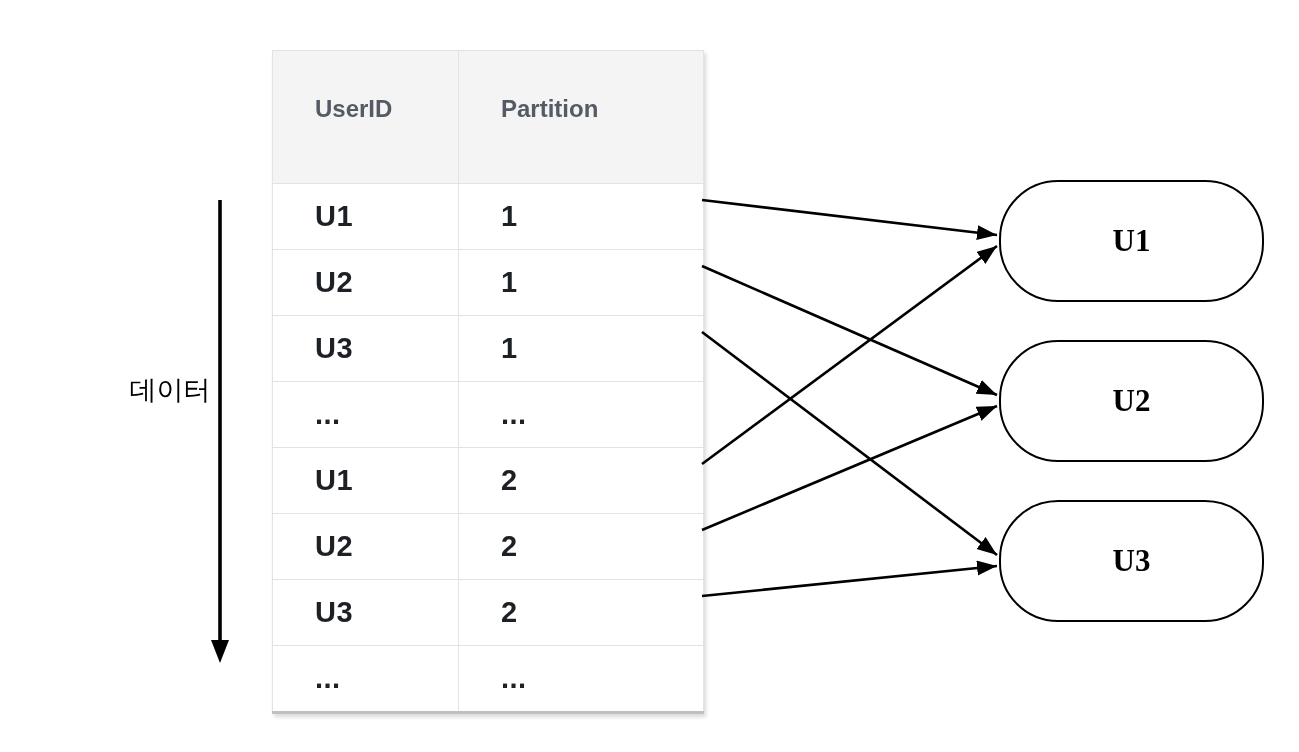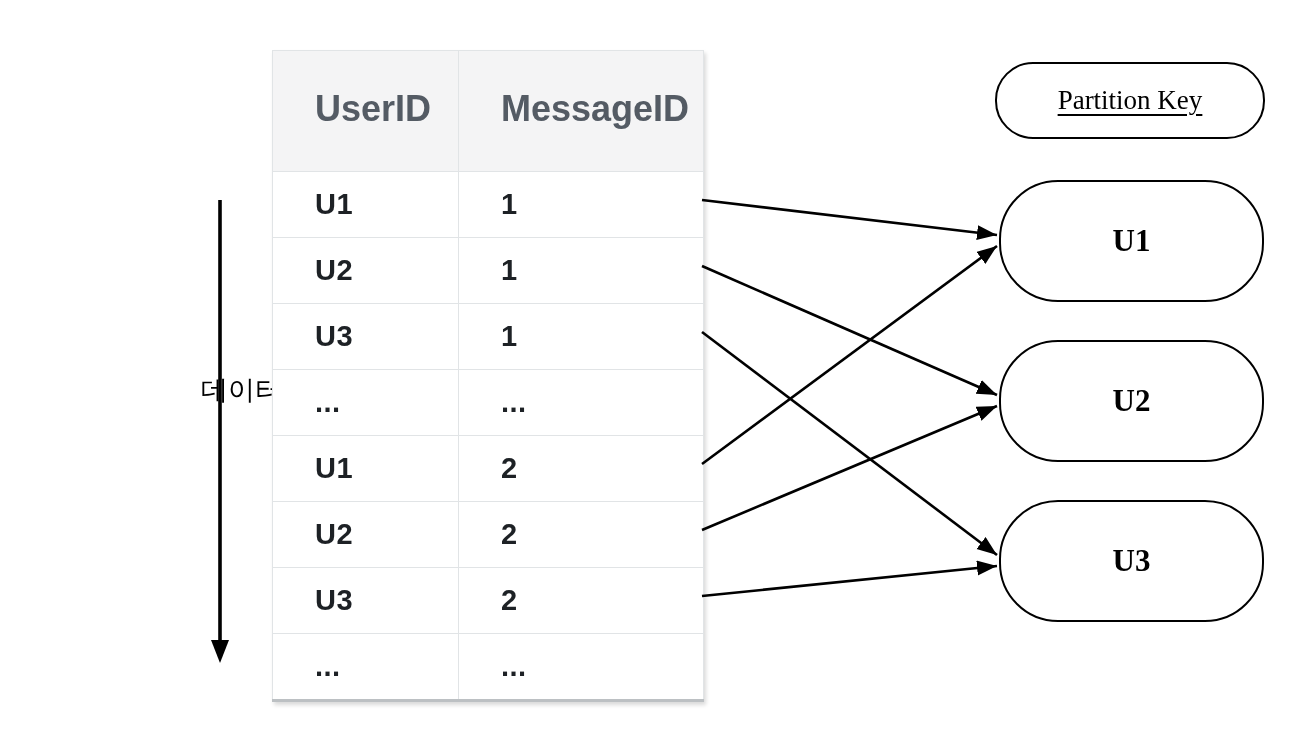--- a/index.html
+++ b/index.html
@@ -10,39 +10,39 @@
     --tbl-border:#e1e4e6;
     --tbl-bottom:#bcc0c3;
   }
   html,body{margin:0;padding:0;background:#ffffff;}
   #stage{
     position:relative;width:1299px;height:752px;background:#ffffff;
     font-family:"Liberation Sans","DejaVu Sans",sans-serif;overflow:hidden;
   }
   
   #flow-label{
-    position:absolute;left:58px;top:372px;width:224px;text-align:right;
+    position:absolute;left:58px;top:372px;width:224px;text-align:center;
     font-family:"Liberation Serif","DejaVu Serif",serif;
     font-size:27px;line-height:36px;color:#000;
   }
   
   #tbl-wrap{
     position:absolute;left:272px;top:50px;
     box-shadow:2px 3px 4px rgba(0,0,0,0.15);
   }
   table#data-table{
     border-collapse:collapse;table-layout:fixed;background:#fff;
     border:1px solid var(--tbl-border);
     border-bottom:3px solid var(--tbl-bottom);
   }
   #data-table col.c1{width:186px;}
   #data-table col.c2{width:245px;}
   #data-table th{
     height:116px;background:var(--header-bg);color:var(--header-text);
-    font-size:36px;font-weight:700;text-align:left;padding:0 0 4px 42px;
+    font-size:24px;font-weight:700;text-align:left;padding:0 0 16px 42px;
     border:1px solid var(--tbl-border);
   }
   #data-table td{
     height:65px;color:var(--cell-text);font-size:29px;font-weight:600;
     text-align:left;padding:0 0 0 42px;border:1px solid var(--tbl-border);
     background:#fff;letter-spacing:0.5px;
   }
   
   .pill{
     position:absolute;left:995px;width:266px;height:73px;
@@ -76,21 +76,21 @@
 
   <div id="tbl-wrap">
     <table id="data-table">
       <colgroup>
           <col class="c1">
           <col class="c2">
         </colgroup>
       <thead>
         <tr>
           <th>UserID</th>
-          <th>MessageID</th>
+          <th>Partition</th>
         </tr>
       </thead>
       <tbody id="tbody">
           <tr>
             <td>U1</td>
             <td>1</td>
           </tr>
           <tr>
             <td>U2</td>
             <td>1</td>
@@ -137,23 +137,20 @@
     <g id="connection-lines">
         <line x1="702" y1="200" x2="997" y2="235" stroke="#000000" stroke-width="2.6" marker-end="url(#ah)"></line>
         <line x1="702" y1="266" x2="997" y2="395" stroke="#000000" stroke-width="2.6" marker-end="url(#ah)"></line>
         <line x1="702" y1="332" x2="997" y2="555" stroke="#000000" stroke-width="2.6" marker-end="url(#ah)"></line>
         <line x1="702" y1="464" x2="997" y2="246" stroke="#000000" stroke-width="2.6" marker-end="url(#ah)"></line>
         <line x1="702" y1="530" x2="997" y2="406" stroke="#000000" stroke-width="2.6" marker-end="url(#ah)"></line>
         <line x1="702" y1="596" x2="997" y2="566" stroke="#000000" stroke-width="2.6" marker-end="url(#ah)"></line>
       </g>
   </svg>
 
-  <div id="partition-key-pill" class="pill">
-    <span>Partition Key</span>
-  </div>
 
   <div id="partition-box-0" class="partition-box">
     <span>U1</span>
   </div>
   <div id="partition-box-1" class="partition-box">
     <span>U2</span>
   </div>
   <div id="partition-box-2" class="partition-box">
     <span>U3</span>
   </div>

